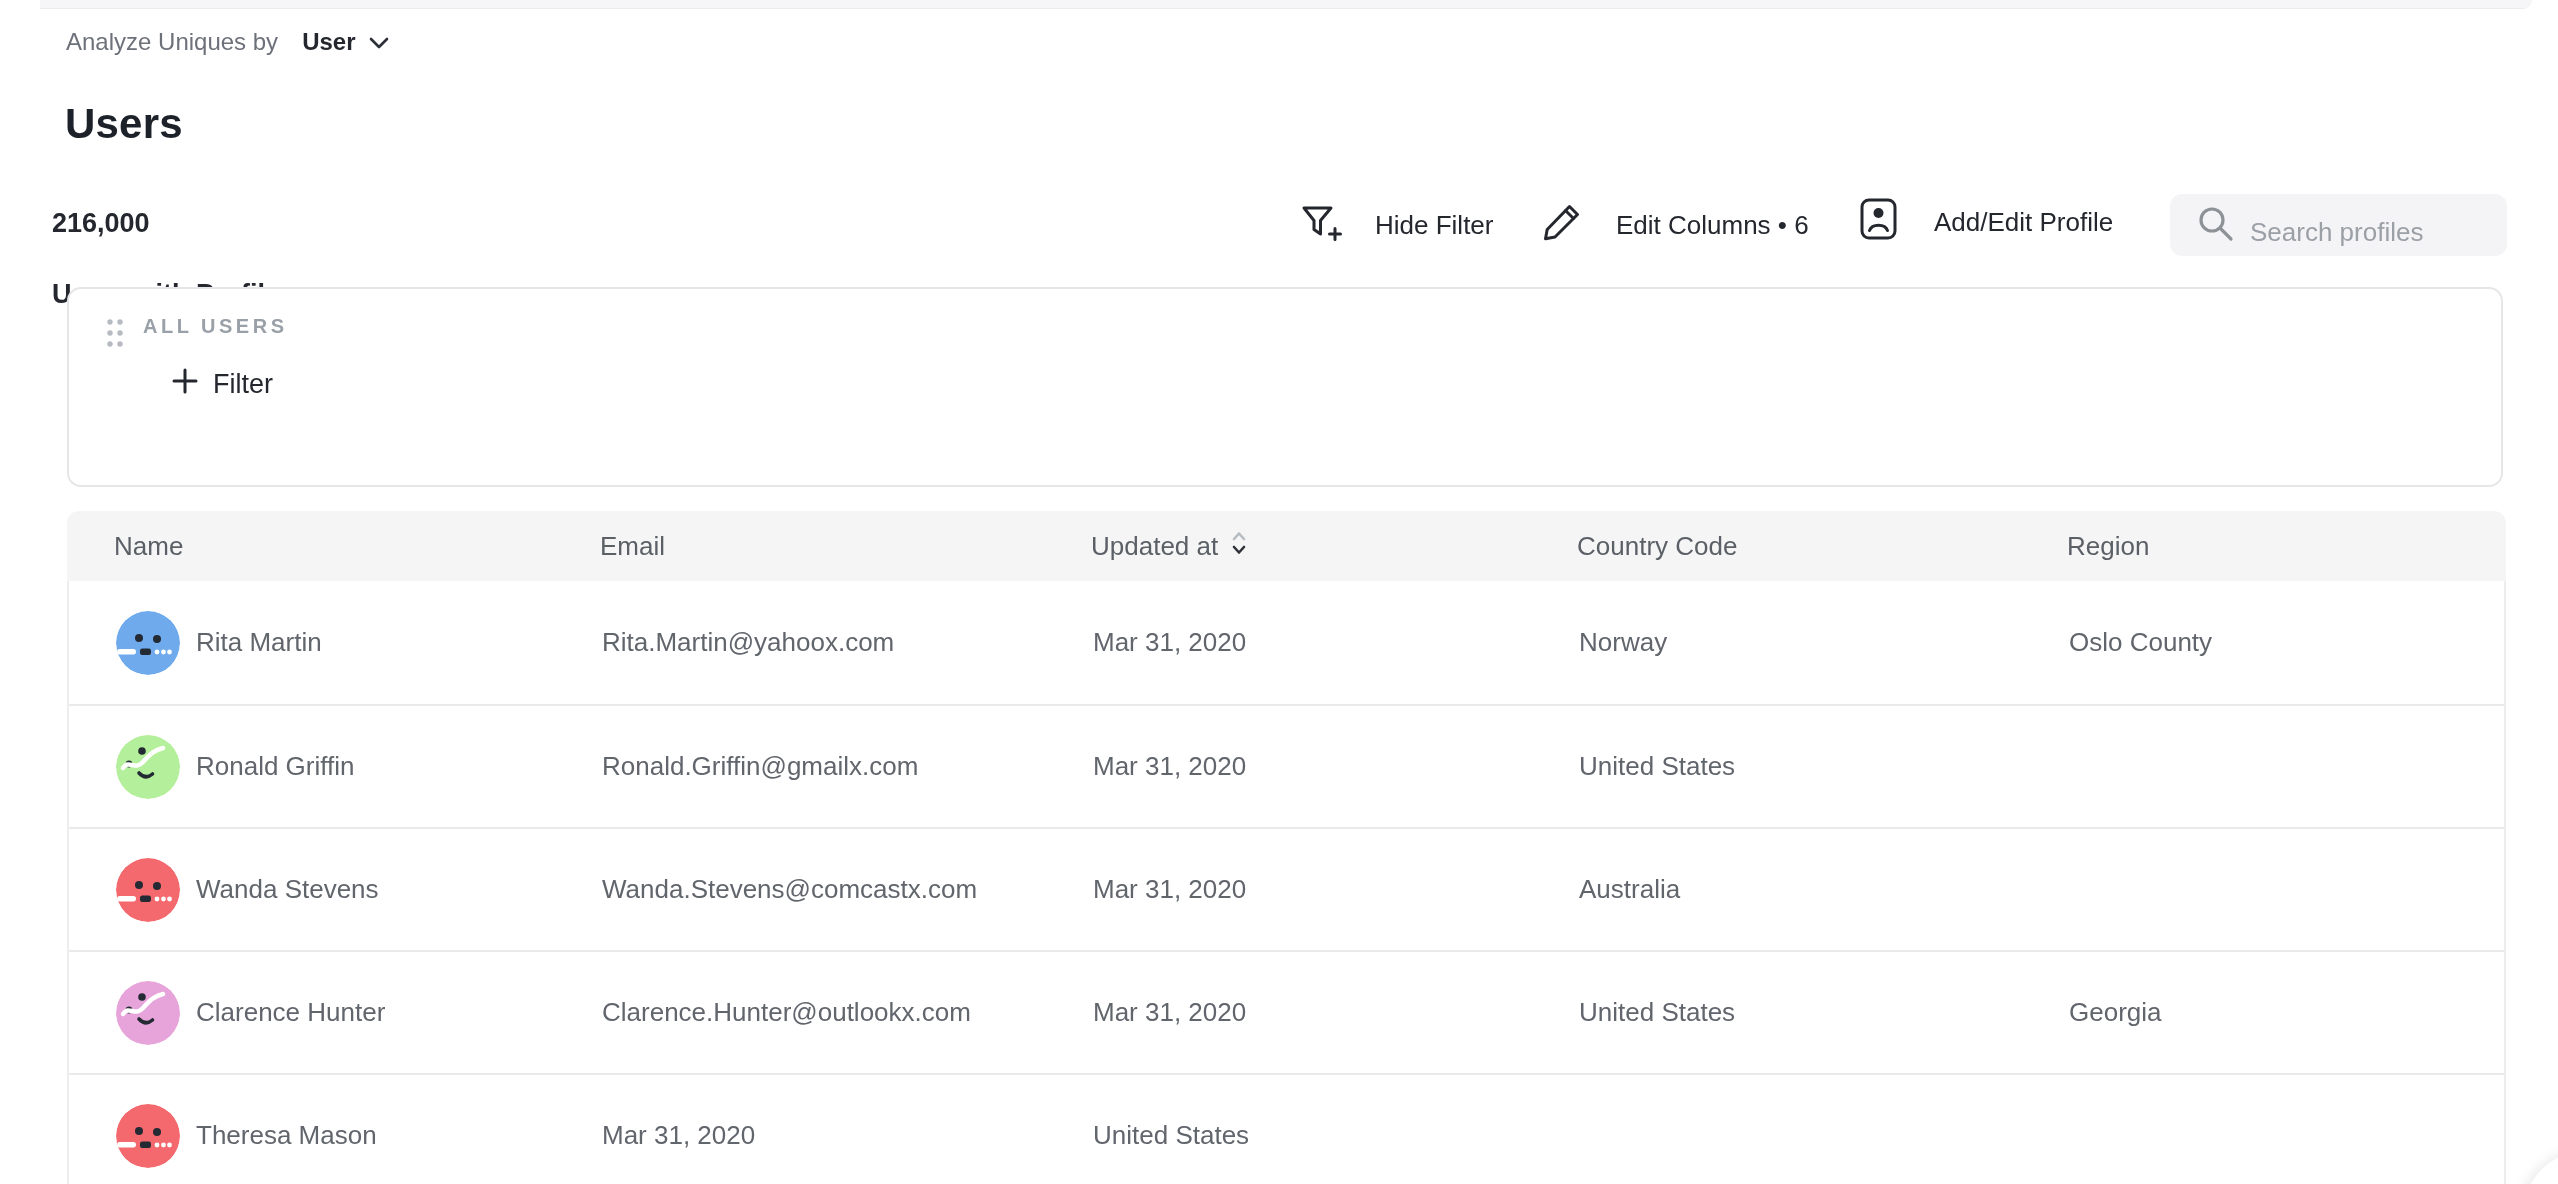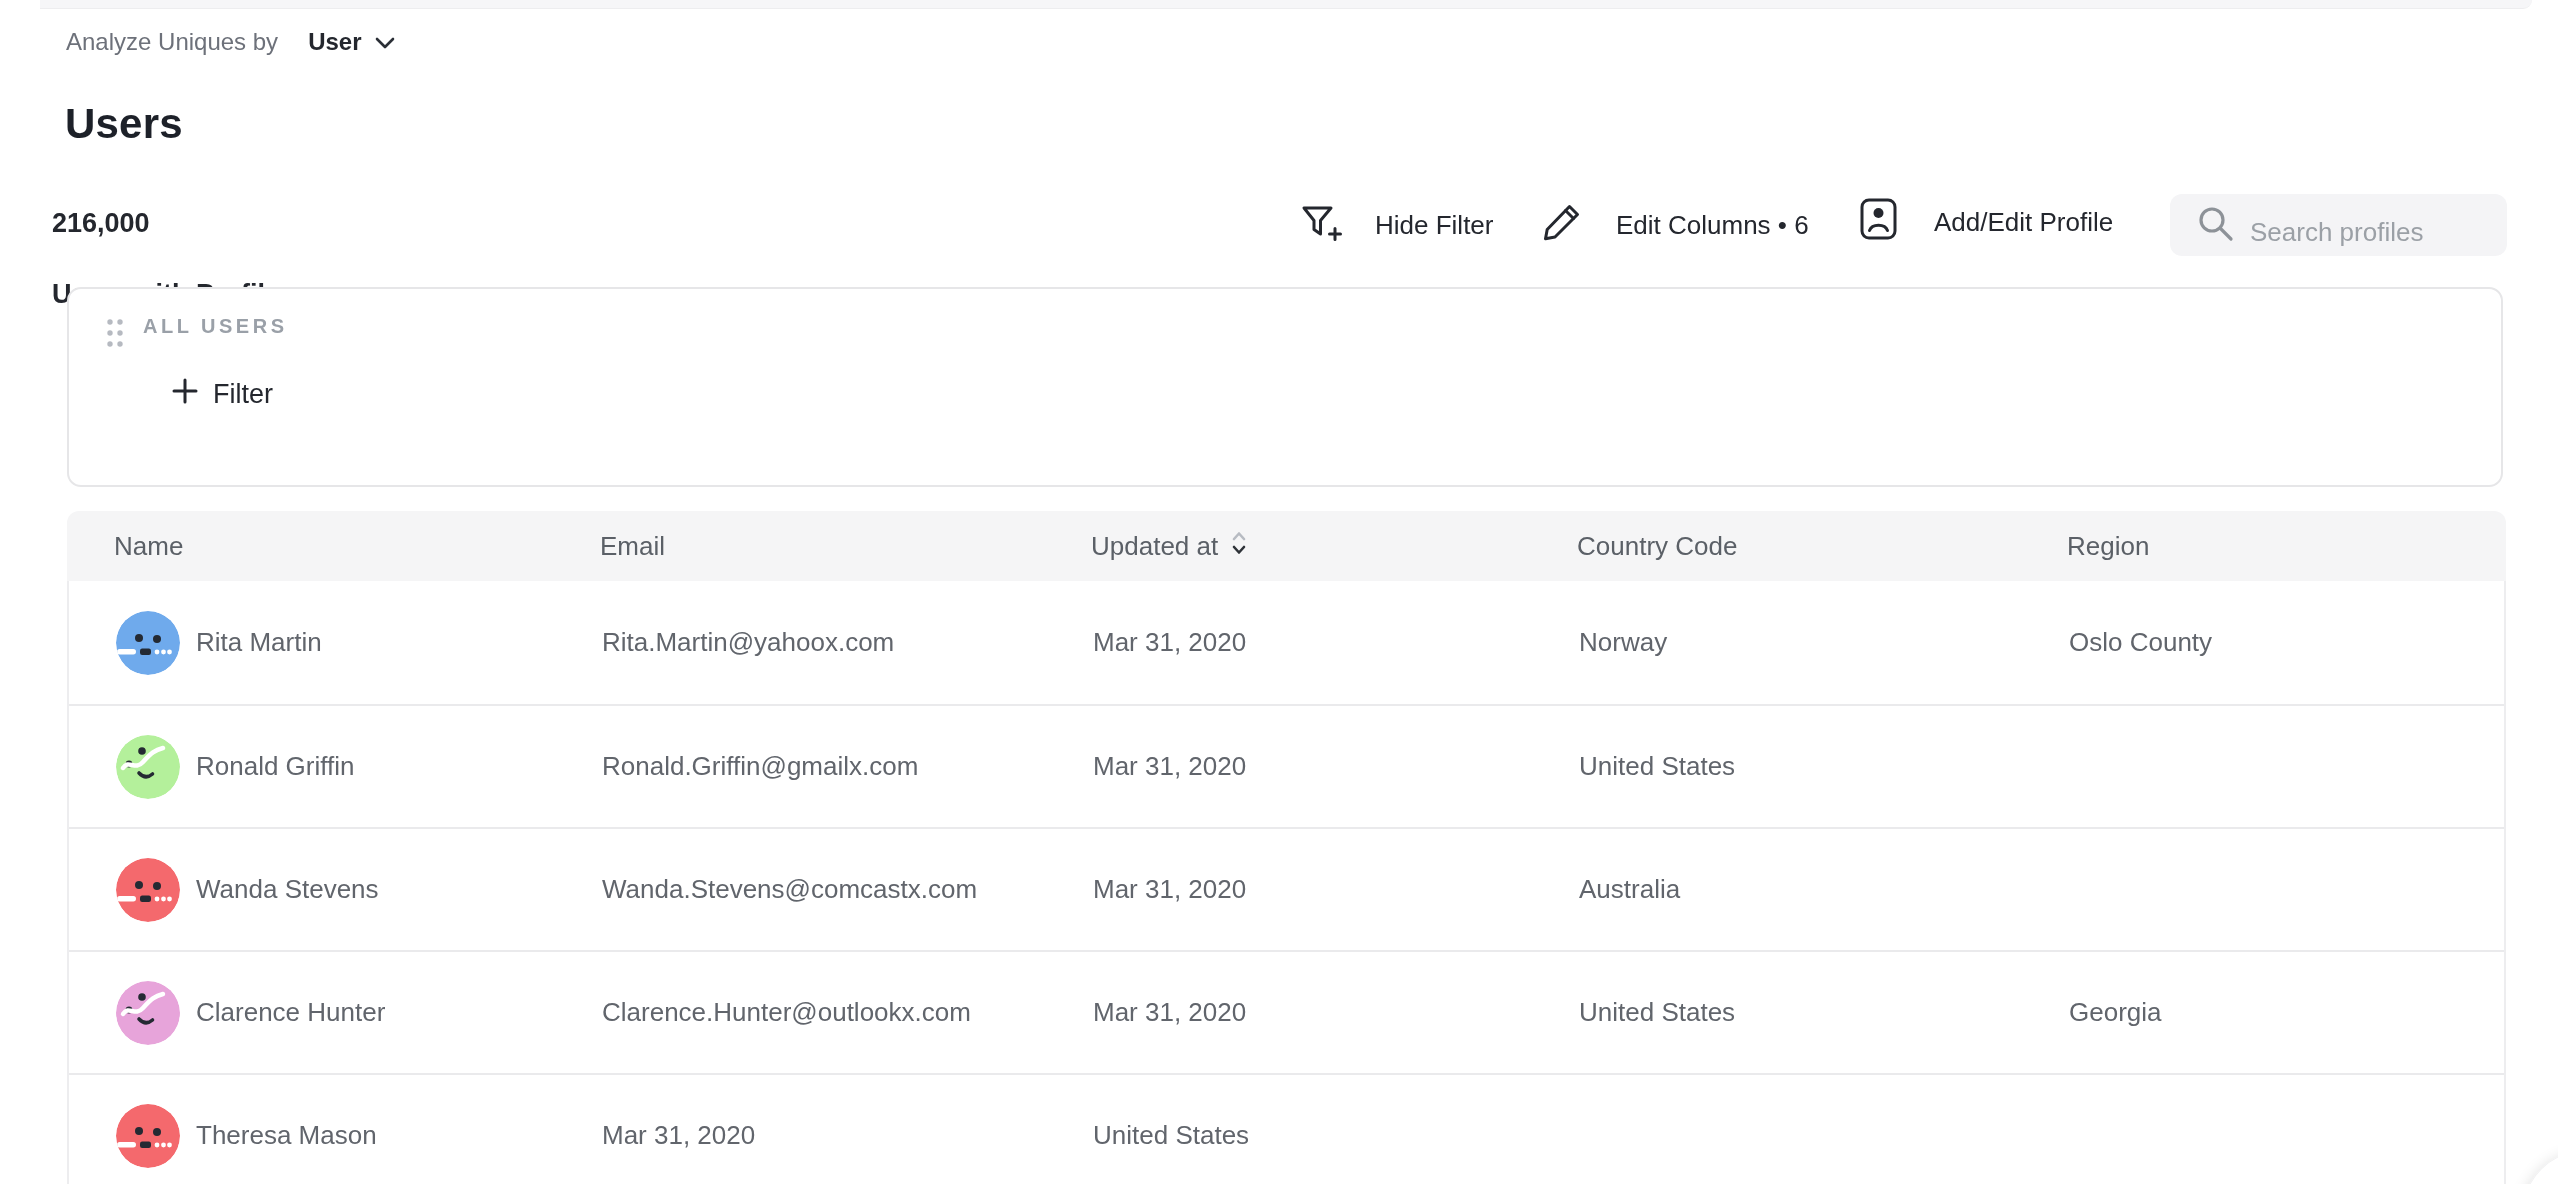--- a/index.html
+++ b/index.html
@@ -10,21 +10,21 @@
     -webkit-font-smoothing:antialiased;
   }
   .abs{position:absolute;}
   
   .top-strip{left:40px;top:0;width:2492px;height:8px;background:#f6f6f8;
     border-bottom:1px solid #ededef;border-radius:0 0 12px 0;}
   
   .analyze-row{left:66px;top:28px;display:flex;align-items:center;gap:24px;
     font-size:24px;color:#6d717a;}
   .analyze-value{display:flex;align-items:center;gap:12px;color:#24272e;
-    font-weight:600;cursor:pointer;margin-left:6px;}
+    font-weight:600;cursor:pointer;}
   
   .page-title{left:65px;top:100px;font-size:42px;font-weight:700;color:#1d2129;letter-spacing:.2px;}
   
   .stats-row{left:52px;top:208px;display:flex;align-items:baseline;gap:40px;
     font-size:27px;font-weight:600;color:#24272e;flex-direction:column;}
   
   .btn{display:flex;align-items:center;gap:32px;font-size:26px;font-weight:500;
     color:#24272e;cursor:pointer;height:52px;}
   .btn svg{flex:0 0 auto;}
   .search-box{left:2170px;top:194px;width:337px;height:62px;background:#f4f4f6;
@@ -32,21 +32,21 @@
   .search-box .mag{margin-left:24px;}
   .search-input{border:none;outline:none;background:transparent;flex:1;
     font-family:inherit;font-size:26px;color:#c2410c;padding:0 16px 0 14px;min-width:0;margin-top:14px;}
   .search-input::placeholder{color:#9ba0a6;}
   
   .filter-panel{left:67px;top:287px;width:2436px;height:200px;
     border:2px solid #e6e6e8;border-radius:14px;box-sizing:border-box;background:#fff;}
   .drag-handle{position:absolute;left:32px;top:24px;cursor:grab;padding:4px;}
   .group-label{position:absolute;left:74px;top:26px;font-size:20px;font-weight:700;
     letter-spacing:3.5px;color:#9aa0a8;}
-  .add-filter{position:absolute;left:96px;top:82px;display:flex;align-items:center;gap:14px;
+  .add-filter{position:absolute;left:96px;top:72px;display:flex;align-items:center;gap:14px;
     font-size:27px;font-weight:500;color:#24272e;cursor:pointer;padding:6px;}
   
   .table{left:67px;top:511px;width:2439px;}
   .t-grid{display:grid;grid-template-columns:486px 491px 486px 490px 1fr;
     padding-left:47px;box-sizing:border-box;align-items:center;}
   .t-head{height:70px;background:#f5f5f6;border-radius:12px 12px 0 0;
     font-size:26px;font-weight:500;color:#5b6067;}
   .t-head .hcell{display:flex;align-items:center;gap:12px;cursor:pointer;}
   .t-body{border-left:2px solid #ededef;border-right:2px solid #ededef;box-sizing:border-box;}
   .t-row{height:123px;font-size:26px;color:#61656c;cursor:pointer;background:#fff;}

